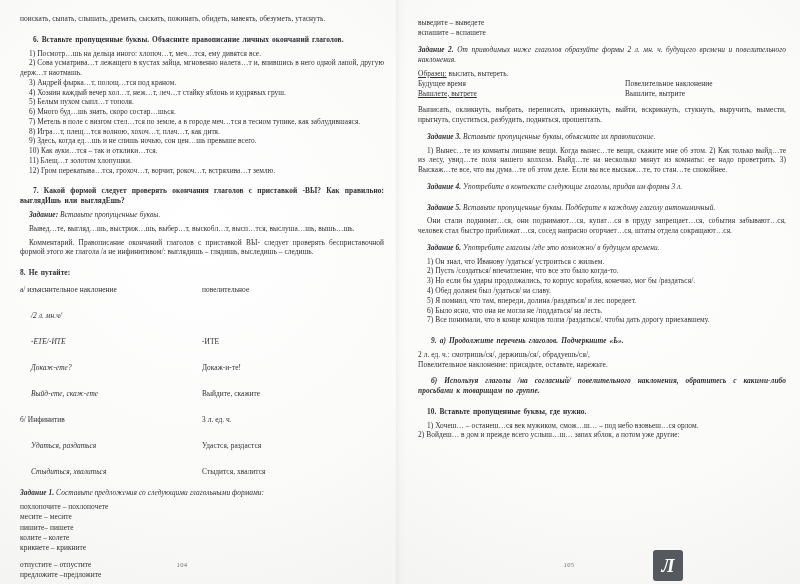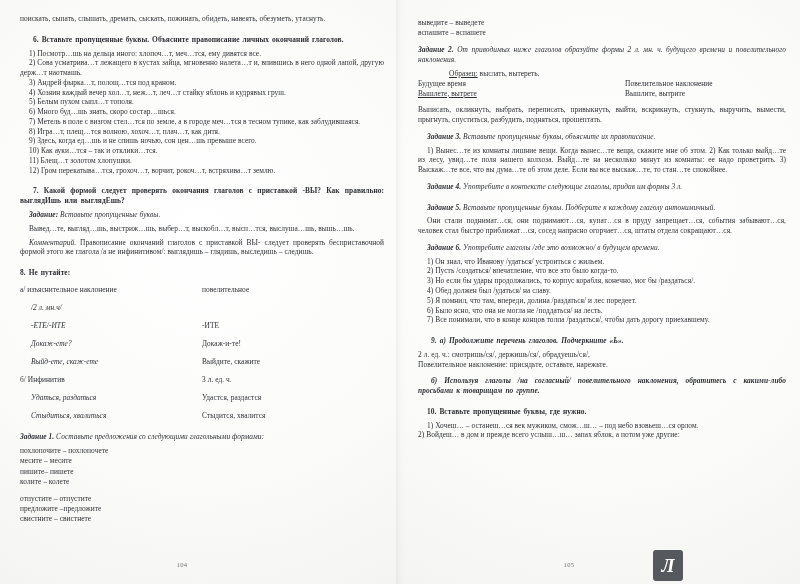--- a/index.html
+++ b/index.html
@@ -71,37 +71,36 @@
   .indent-lg { text-indent: 13px; }
 
   .task-label {
     font-style: italic;
     font-weight: bold;
   }
   .task-text {
     font-style: italic;
   }
   .comment-label {
-    font-style: italic;
   }
 
   .list-line { text-indent: 9px; }
   .plain-line { text-indent: 0; }
 
   .two-col {
     display: flex;
     gap: 10px;
   }
   .two-col .col-a { width: 50%; }
   .two-col .col-b { width: 50%; margin-left: 36px; }
 
   .sect8-rows {
     display: grid;
     grid-template-columns: 50% 50%;
-    row-gap: 8px;
+    row-gap: 16px;
   }
   .sect8-rows div { line-height: 1.36; }
   .ind1 { padding-left: 11px; font-style: italic; }
   .ind0 { padding-left: 0; }
 
   .wordlist div { line-height: 1.38; }
 
   .pagenum {
     position: absolute;
     bottom: 16px;
@@ -130,21 +129,21 @@
   .logo span {
     color: #ffffff;
     font-family: "Liberation Serif", "DejaVu Serif", serif;
     font-weight: bold;
     font-style: italic;
     font-size: 19px;
     line-height: 1;
     letter-spacing: 0;
   }
   .ex-head { word-spacing: 1.6px; }
-  .sample-label { text-decoration: underline; margin-left: 31px; }
+  .sample-label { text-decoration: underline; }
   .u-line { text-decoration: underline; }
 </style>
 </head>
 <body>
 
 <div class="spread">
 
   <div class="page left">
     <div class="content">
 
@@ -230,20 +229,21 @@
         <span class="task-text">Составьте предложения со следующими глагольными формами:</span>
       </p>
 
       <div class="gap-s"></div>
 
       <div class="wordlist">
         <div>похлопочите – похлопочете</div>
         <div>месите – месите</div>
         <div>пишите– пишете</div>
         <div>колите – колете</div>
+        <div>крикнете – крикните</div>
       </div>
 
       <div class="gap-m"></div>
 
       <div class="wordlist">
         <div>отпустите – отпустите</div>
         <div>предложите –предложите</div>
         <div>свистните – свистнете</div>
       </div>
 

